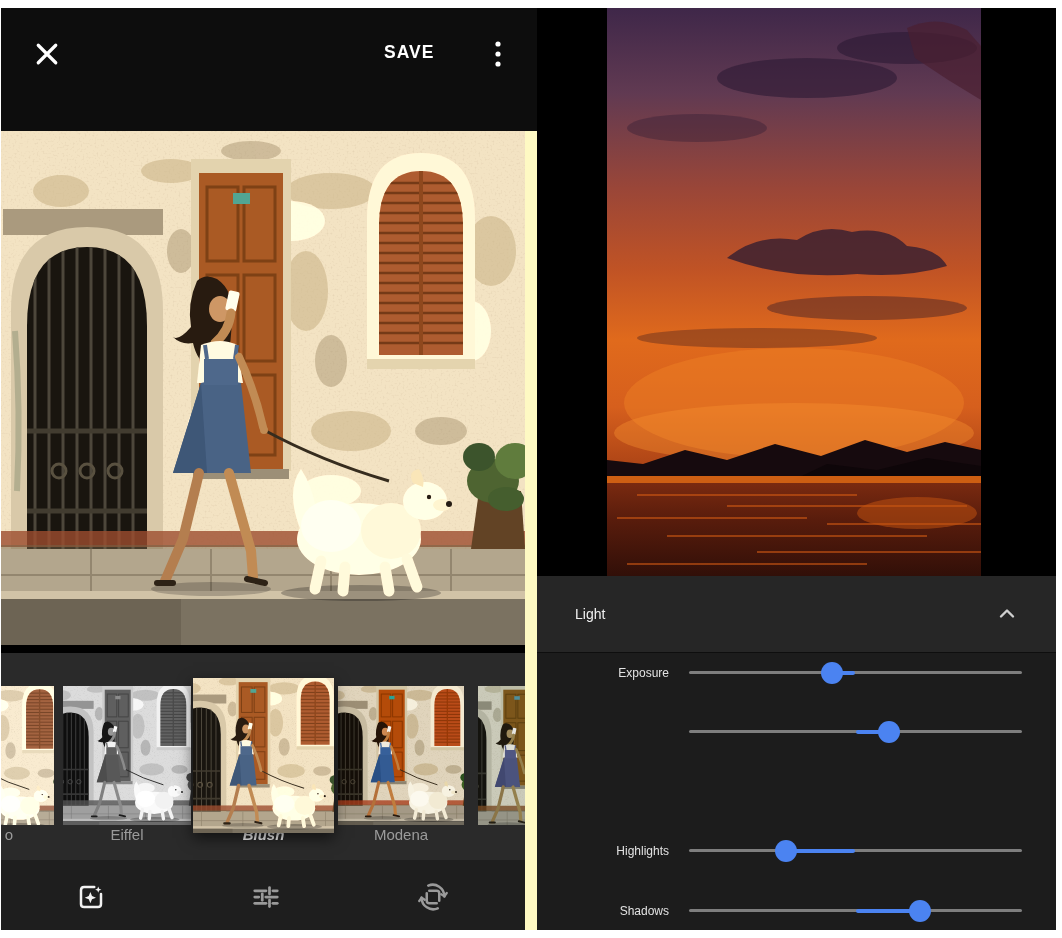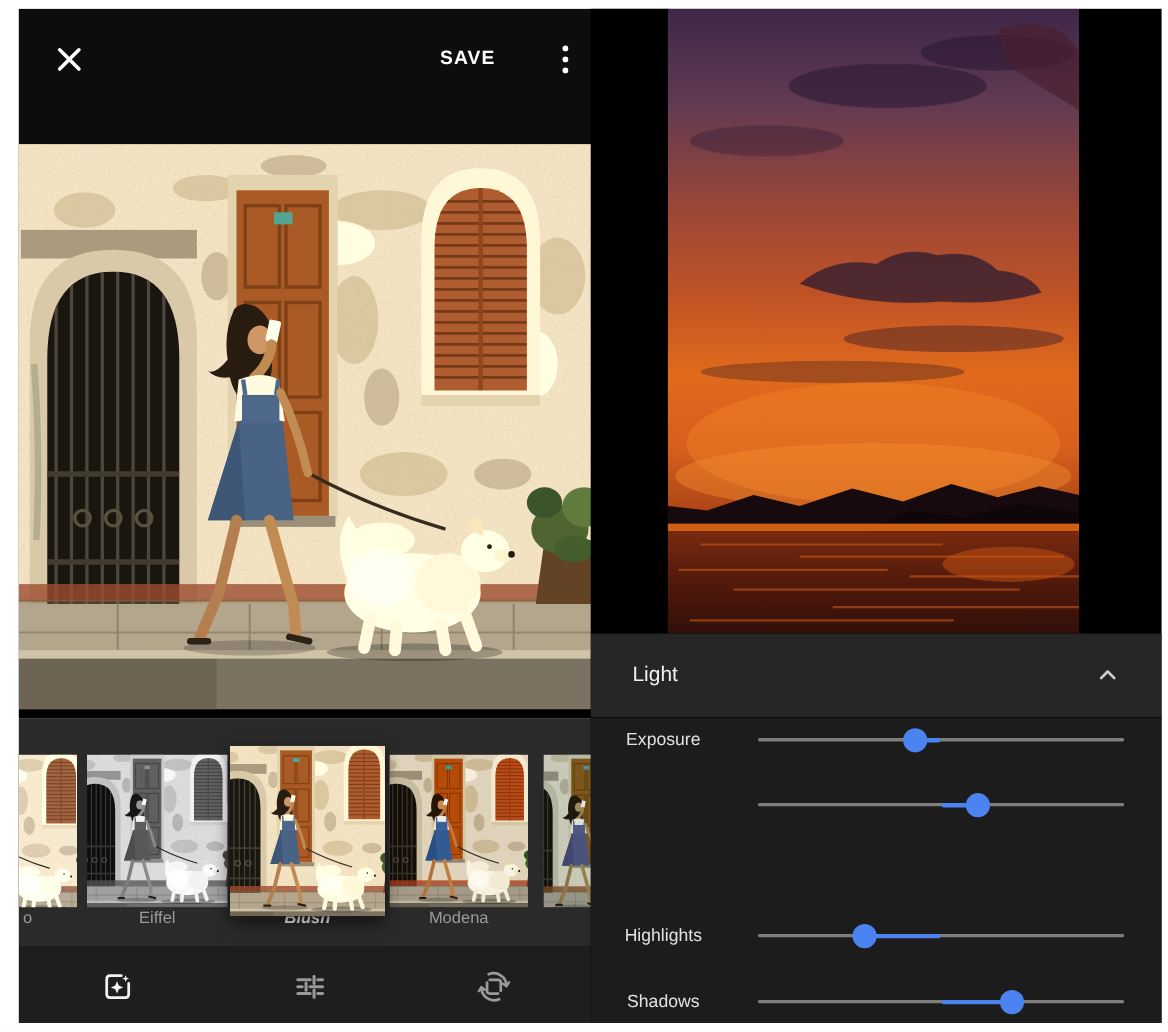--- a/index.html
+++ b/index.html
@@ -1,19 +1,19 @@
 <!DOCTYPE html>
 <html><head>
 <meta charset="utf-8">
 <style>
   * { margin:0; padding:0; box-sizing:border-box; }
   html,body { width:1062px; height:938px; background:#ffffff; overflow:hidden;
               font-family:"Liberation Sans", sans-serif; }
   .panel { position:absolute; top:8px; height:922px; overflow:hidden; }
-  #left-panel  { left:17px;  width:592px; background:#a3a3a3; }
+  #left-panel  { left:1px;  width:592px; background:#fef9c3; }
   #right-panel { left:537px; width:519px; background:#000; }
 
   
   .topbar { position:absolute; top:0; left:0; width:100%; height:123px; background:#0d0d0d; }
   .close-btn { position:absolute; left:31px; top:31px; width:30px; height:30px; color:#fff; cursor:pointer; }
   .save-btn  { position:absolute; left:383px; top:34px; color:#fff; font-size:17.5px; font-weight:600; letter-spacing:1px; cursor:pointer; }
   .kebab-btn { position:absolute; left:489px; top:31px; width:16px; height:30px; color:#fff; cursor:pointer; }
 
   .photo-area { position:absolute; top:123px; left:0; width:524px; height:522px; background:#000; }
   .photo-area svg { display:block; width:524px; height:514px; }
@@ -39,26 +39,26 @@
   #fl3 { left:337px; width:126px; }
   .toolbar { position:absolute; top:852px; left:0; width:524px; height:70px; background:#1e1e1e; }
   .tool { position:absolute; top:22px; width:30px; height:30px; color:#9a9a9a; cursor:pointer; }
   .tool.active { color:#f2f2f2; }
   #tool0 { left:75px; } #tool1 { left:250px; } #tool2 { left:417px; }
 
   
   .sunset-wrap { position:absolute; top:0; left:70px; width:374px; height:568px; }
   .sunset-wrap svg { display:block; width:374px; height:568px; }
   .light-header { position:absolute; top:568px; left:0; width:519px; height:76px; background:#262626; cursor:pointer; }
-  .light-title { position:absolute; left:38px; top:0; height:76px; line-height:76px; color:#f1f1f1; font-size:19px; }
+  .light-title { position:absolute; left:38px; top:0; height:76px; line-height:76px; color:#f1f1f1; font-size:14px; }
   .collapse { position:absolute; left:458px; top:26px; width:24px; height:24px; color:#cfcfcf; }
   .light-content { position:absolute; top:644px; left:0; width:519px; height:278px; background:#1c1c1c; border-top:1px solid #0e0e0e; }
   .srow { position:absolute; left:0; width:519px; height:40px; }
   #sr0{top:0px;} #sr1{top:59px;} #sr2{top:118px;} #sr3{top:178px;} #sr4{top:238px;}
-  .slabel { position:absolute; left:0; top:0; width:132px; height:40px; line-height:40px; text-align:center; color:#e2e2e2; font-size:16px; }
+  .slabel { position:absolute; left:0; top:0; width:132px; height:40px; line-height:40px; text-align:right; color:#e2e2e2; font-size:12px; }
   .slider { position:absolute; left:152px; top:0; width:333px; height:40px; cursor:pointer; }
   .track { position:absolute; left:0; top:18px; width:100%; height:3px; background:#7e7e7e; border-radius:2px; }
   .fill  { position:absolute; top:17.5px; height:4px; background:#4b83f1; border-radius:2px; }
   .sthumb { position:absolute; top:9px; width:22px; height:22px; border-radius:50%; background:#4b83f1; transform:translateX(-50%); }
   .sthumb.zero { background:#ffffff; }
 
   svg.icon { display:block; width:100%; height:100%; }
 </style>
 </head>
 <body>

